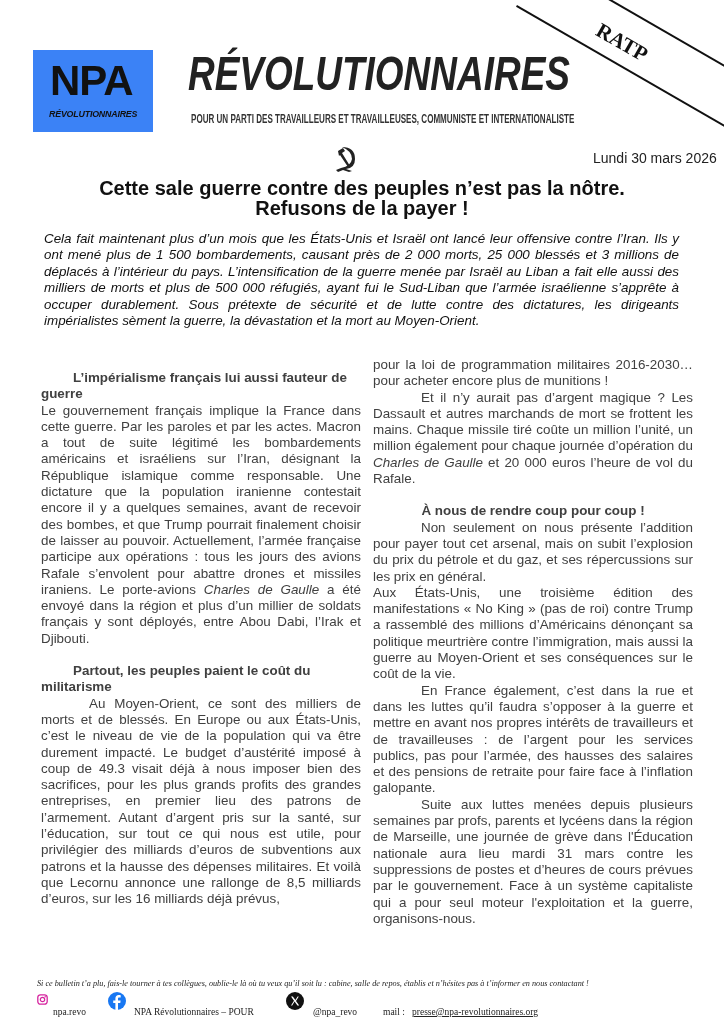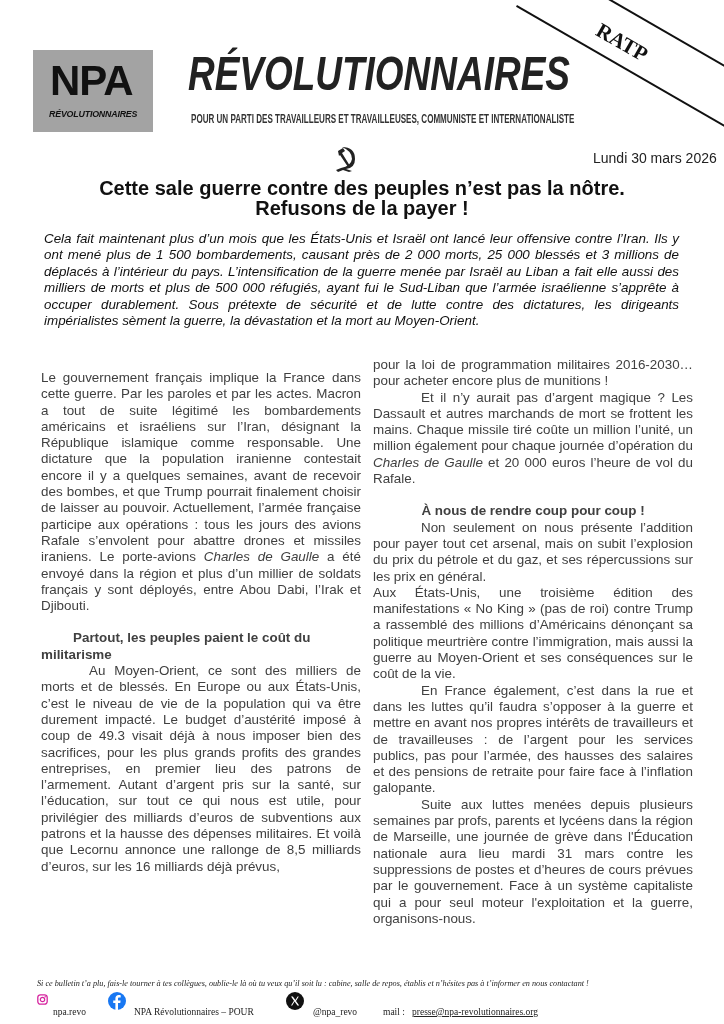--- a/index.html
+++ b/index.html
@@ -1,17 +1,17 @@
 <!DOCTYPE html>
 <html><head>
 <meta charset="utf-8">
 <style>
   html, body { margin:0; padding:0; background:#fff; }
   body { width:724px; height:1024px; position:relative; overflow:hidden; font-family:"Liberation Sans", sans-serif; color:#111; }
-  .logo-box { position:absolute; left:33px; top:50px; width:120px; height:82px; background:#a3a3a3; }
+  .logo-box { position:absolute; left:33px; top:50px; width:120px; height:82px; background:#3b82f6; }
   .logo-npa { position:absolute; left:17px; top:10px; font-family:"Liberation Sans", sans-serif; font-weight:bold; font-size:42px; letter-spacing:-1px; line-height:42px; color:#111; }
   .logo-sub { position:absolute; left:16px; top:58px; font-weight:bold; font-style:italic; font-size:9.6px; letter-spacing:-0.2px; color:#111; transform:scaleX(0.92); transform-origin:left; }
   .mast-title { position:absolute; left:188px; top:48px; font-family:"Liberation Sans", sans-serif; font-weight:bold; font-style:italic; font-size:48px; line-height:52px; color:#222; transform:scaleX(0.77); transform-origin:left; letter-spacing:0px; white-space:nowrap; }
   .mast-sub { position:absolute; left:191px; top:111px; font-weight:bold; font-size:13px; color:#333; white-space:nowrap; transform:scaleX(0.62); transform-origin:left; }
   .hammer { position:absolute; left:333px; top:144px; width:26px; height:28px; }
   .date { position:absolute; left:593px; top:150px; font-family:Liberation Sans, sans-serif; font-size:14px; color:#222; }
   .ratp-band { position:absolute; left:543px; top:-40px; width:260px; height:50px; border-top:2px solid #111; border-bottom:2px solid #111; background:#fff; transform:rotate(30deg); transform-origin:left top; }
   .ratp-text { position:absolute; left:604px; top:18px; font-family:"Liberation Serif", serif; font-weight:bold; font-size:21px; transform:rotate(30deg); transform-origin:left top; color:#111; }
   .headline { position:absolute; left:0; width:724px; top:178px; text-align:center; font-weight:bold; font-size:20px; line-height:20px; color:#111; }
   .intro { position:absolute; left:32px; top:219px; width:659px; font-style:italic; font-size:13.4px; line-height:16.4px; text-align:justify; color:#111; }
@@ -54,20 +54,21 @@
 <div class="headline">
   <div>Cette sale guerre contre des peuples n’est pas la nôtre.</div>
   <div>Refusons de la payer !</div>
 </div>
 
 <div class="intro">
   <p>Cela fait maintenant plus d’un mois que les États-Unis et Israël ont lancé leur offensive contre l’Iran. Ils y ont mené plus de 1 500 bombardements, causant près de 2 000 morts, 25 000 blessés et 3 millions de déplacés à l’intérieur du pays. L’intensification de la guerre menée par Israël au Liban a fait elle aussi des milliers de morts et plus de 500 000 réfugiés, ayant fui le Sud-Liban que l’armée israélienne s’apprête à occuper durablement. Sous prétexte de sécurité et de lutte contre des dictatures, les dirigeants impérialistes sèment la guerre, la dévastation et la mort au Moyen-Orient.</p>
 </div>
 
 <div class="col left">
+  <h2>L’impérialisme français lui aussi fauteur de guerre</h2>
   <p><span>Le gouvernement français implique la France dans cette guerre. Par les paroles et par les actes. Macron a tout de suite légitimé les bombardements américains et israéliens sur l’Iran, désignant la République islamique comme responsable. Une dictature que la population iranienne contestait encore il y a quelques semaines, avant de recevoir des bombes, et que Trump pourrait finalement choisir de laisser au pouvoir. Actuellement, l’armée française participe aux opérations : tous les jours des avions Rafale s’envolent pour abattre drones et missiles iraniens. Le porte-avions </span><i>Charles de Gaulle</i><span> a été envoyé dans la région et plus d’un millier de soldats français y sont déployés, entre Abou Dabi, l’Irak et Djibouti.</span></p>
   <div class="gap"></div>
   <h2>Partout, les peuples paient le coût du militarisme</h2>
   <p class="indent">Au Moyen-Orient, ce sont des milliers de morts et de blessés. En Europe ou aux États-Unis, c’est le niveau de vie de la population qui va être durement impacté. Le budget d’austérité imposé à coup de 49.3 visait déjà à nous imposer bien des sacrifices, pour les plus grands profits des grandes entreprises, en premier lieu des patrons de l’armement. Autant d’argent pris sur la santé, sur l’éducation, sur tout ce qui nous est utile, pour privilégier des milliards d’euros de subventions aux patrons et la hausse des dépenses militaires. Et voilà que Lecornu annonce une rallonge de 8,5 milliards d’euros, sur les 16 milliards déjà prévus,</p>
 </div>
 
 <div class="col right">
   <p>pour la loi de programmation militaires 2016-2030… pour acheter encore plus de munitions !</p>
   <p class="indent"><span>Et il n’y aurait pas d’argent magique ? Les Dassault et autres marchands de mort se frottent les mains. Chaque missile tiré coûte un million l’unité, un million également pour chaque journée d’opération du </span><i>Charles de Gaulle</i><span> et 20 000 euros l’heure de vol du Rafale.</span></p>
   <div class="gap"></div>

